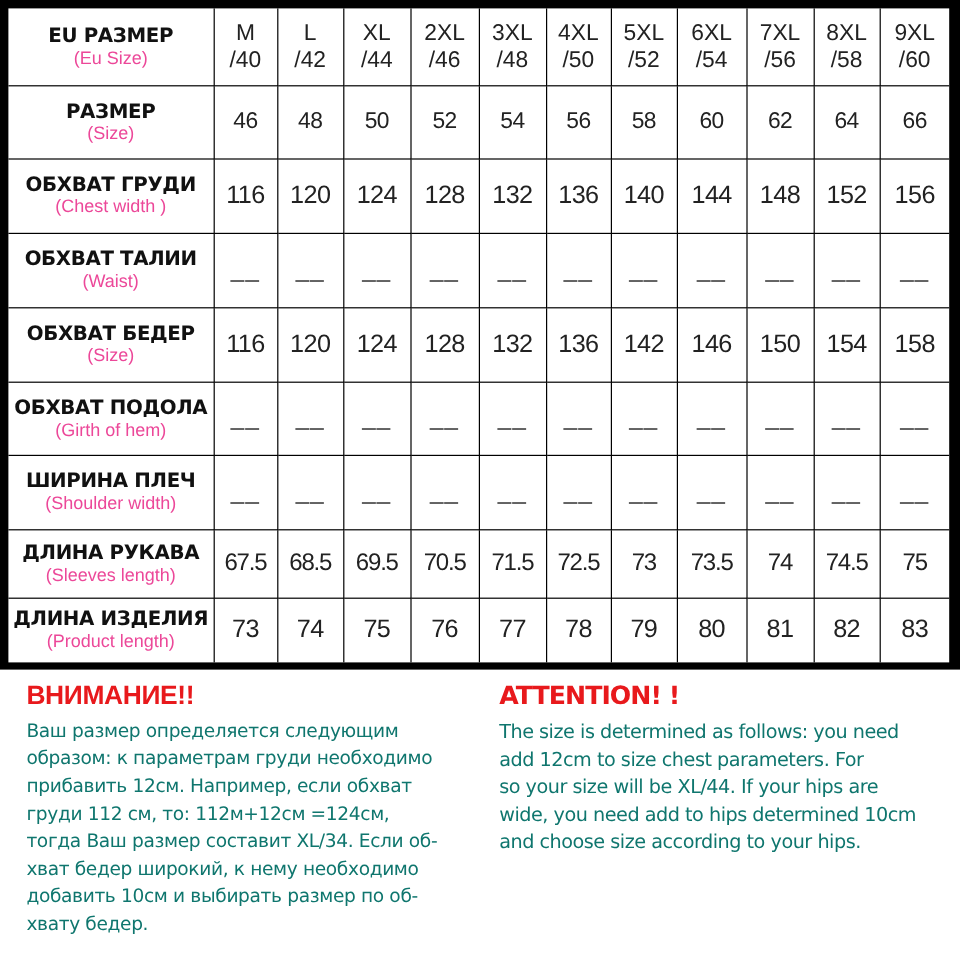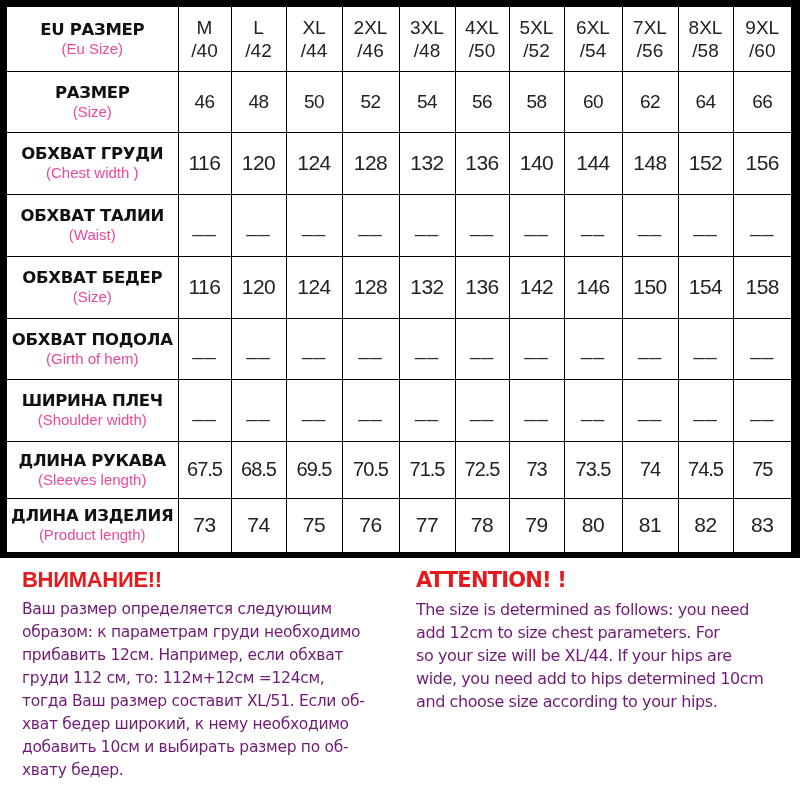--- a/index.html
+++ b/index.html
@@ -43,21 +43,21 @@
     }
     .note { position: absolute; top: 0; }
     .note.ru { left: 22px; width: 385px; }
     .note.en { left: 416px; width: 384px; }
     .note-title {
       color: #e8191c; font-family: Liberation Sans, sans-serif; font-weight: bold;
       font-size: 22px; line-height: 28px; margin: 0 0 4px 0; letter-spacing: -0.3px;
     }
     .note.en .note-title { font-family: "DejaVu Sans", sans-serif; font-size: 21px; letter-spacing: -0.8px; }
     .note-line {
-      display: block; font-size: 15.5px; line-height: 23px; color: #701a75; white-space: nowrap; letter-spacing: -0.3px;
+      display: block; font-size: 15.5px; line-height: 23px; color: #0f766e; white-space: nowrap; letter-spacing: -0.3px;
     }
     .note.en .note-line { font-size: 16px; letter-spacing: -0.4px; }
   </style>
 </head>
 <body>
 
 <div class="frame"></div>
 
 <table class="size-table">
   <colgroup>
@@ -239,21 +239,21 @@
 </tbody>
   </table>
 
 <div class="notes">
   <div class="note ru">
     <div class="note-title">ВНИМАНИЕ!!</div>
     <span class="note-line">Ваш размер определяется следующим</span>
     <span class="note-line">образом: к параметрам груди необходимо</span>
     <span class="note-line">прибавить 12см. Например, если обхват</span>
     <span class="note-line">груди  112 см, то: 112м+12см =124см,</span>
-    <span class="note-line">тогда Ваш размер составит XL/51. Если об-</span>
+    <span class="note-line">тогда Ваш размер составит XL/34. Если об-</span>
     <span class="note-line">хват бедер широкий, к нему необходимо</span>
     <span class="note-line">добавить 10см и выбирать размер по об-</span>
     <span class="note-line">хвату бедер.</span>
   </div>
   <div class="note en">
     <div class="note-title">ATTENTION! !</div>
     <span class="note-line">The size is determined as follows: you need</span>
     <span class="note-line">add 12cm to size chest parameters. For</span>
     <span class="note-line">so your size will be XL/44. If your hips are</span>
     <span class="note-line">wide, you need add to hips determined 10cm</span>

